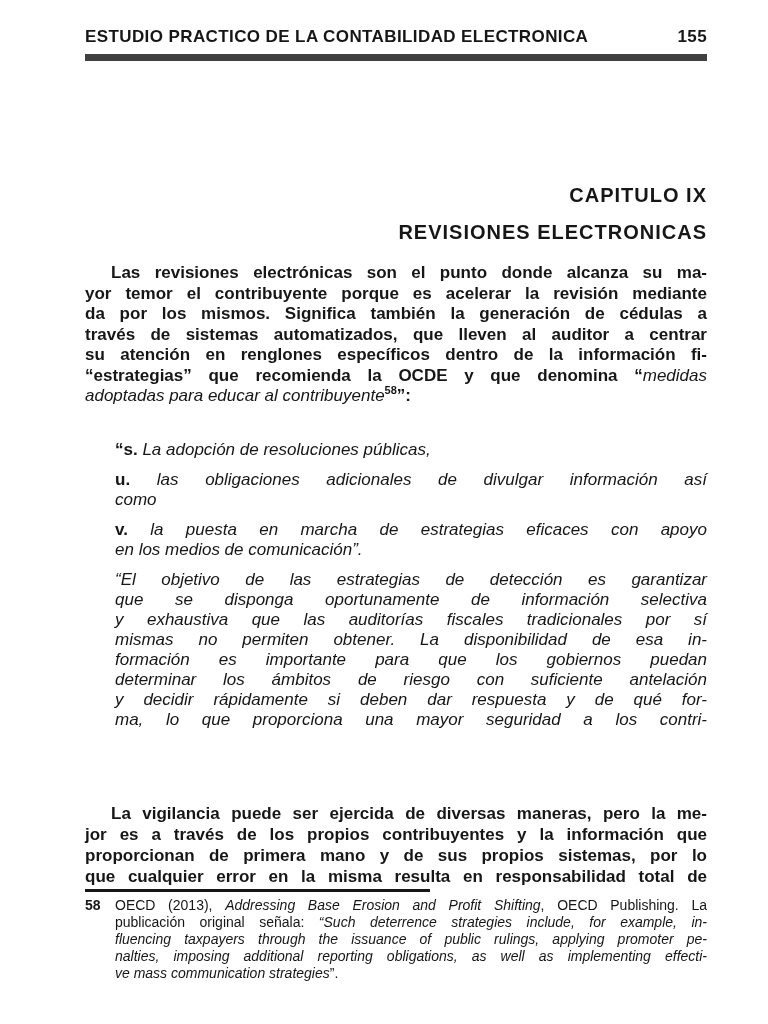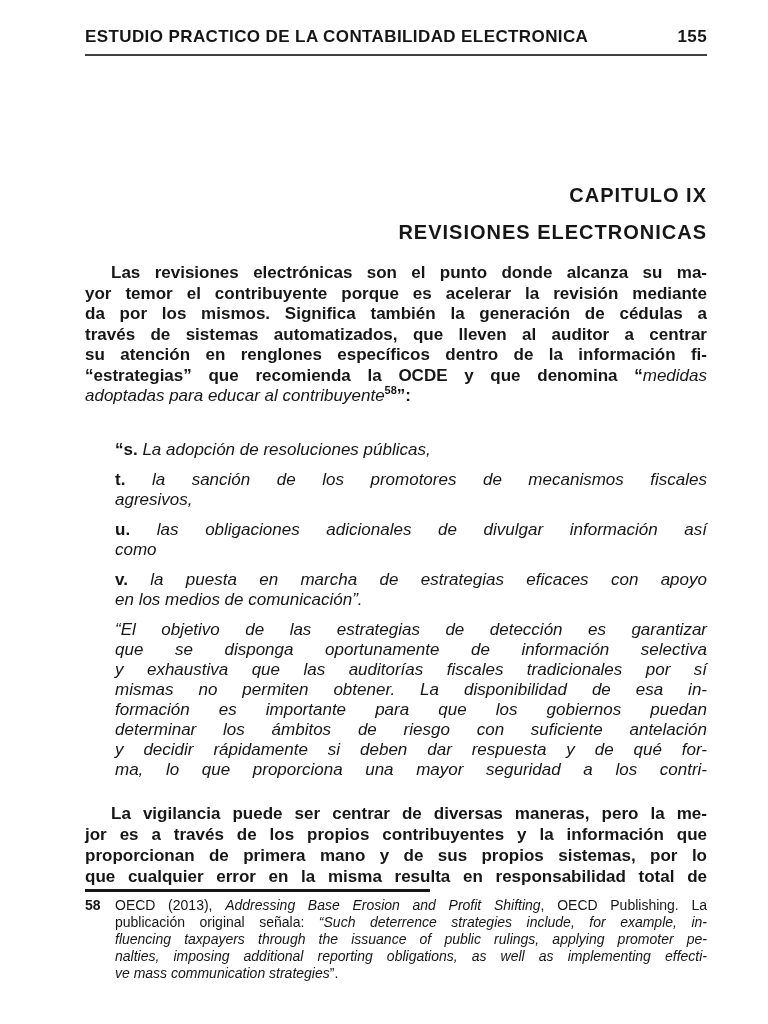--- a/index.html
+++ b/index.html
@@ -11,21 +11,21 @@
     position: relative;
     overflow: hidden;
   }
   .zone { position: absolute; left: 85px; width: 622px; }
 
   
   #header {
     top: 27px;
     display: flex; justify-content: space-between; align-items: baseline;
     font-weight: 700; font-size: 17px; letter-spacing: 0.4px;
-    border-bottom: 2px solid #404040; padding-bottom: 7px;
+    border-bottom: 7px solid #404040; padding-bottom: 7px;
   }
 
   
   #kicker   { top: 184px; text-align: right; font-weight: 700; font-size: 20px; letter-spacing: 1px; }
   #chapter-title { top: 221px; text-align: right; font-weight: 700; font-size: 20px; letter-spacing: 1px; }
 
   
   #p1 { top: 263px; font-size: 17px; line-height: 20.5px; font-weight: 700; }
   #p2 { top: 803px; font-size: 17px; line-height: 21px; font-weight: 700; }
   #p1 .tline:first-child, #p2 .tline:first-child { padding-left: 26px; }
@@ -71,45 +71,41 @@
       <div class="tline just"><span>su atención en renglones específicos dentro de la información fi-</span></div>
       <div class="tline just"><span>“estrategias” que recomienda la OCDE y que denomina “</span><span class="ri">medidas</span></div>
       <div class="tline"><span class="ri">adoptadas para educar al contribuyente</span><span class="rb"><span class="rsup">58</span></span><span>”:</span></div>
     </div>
 
   <div class="zone" id="indent-zone">
     <div class="iblock">
         <div class="tline"><span class="rb">“s.</span><span class="ri"> La adopción de resoluciones públicas,</span></div>
       </div>
     <div class="iblock">
-        <div class="tline just"><span class="rb">t.</span><span class="ri"> la sanción de los promotores de mecanismos fiscales</span></div>
-        <div class="tline"><span class="ri">agresivos,</span></div>
-      </div>
-    <div class="iblock">
         <div class="tline just"><span class="rb">u.</span><span class="ri"> las obligaciones adicionales de divulgar información así</span></div>
         <div class="tline"><span class="ri">como</span></div>
       </div>
     <div class="iblock">
         <div class="tline just"><span class="rb">v.</span><span class="ri"> la puesta en marcha de estrategias eficaces con apoyo</span></div>
         <div class="tline"><span class="ri">en los medios de comunicación”.</span></div>
       </div>
     <div class="iblock" id="quote-block">
         <div class="tline just"><span class="ri">“El objetivo de las estrategias de detección es garantizar</span></div>
         <div class="tline just"><span class="ri">que se disponga oportunamente de información selectiva</span></div>
         <div class="tline just"><span class="ri">y exhaustiva que las auditorías fiscales tradicionales por sí</span></div>
         <div class="tline just"><span class="ri">mismas no permiten obtener. La disponibilidad de esa in-</span></div>
         <div class="tline just"><span class="ri">formación es importante para que los gobiernos puedan</span></div>
         <div class="tline just"><span class="ri">determinar los ámbitos de riesgo con suficiente antelación</span></div>
         <div class="tline just"><span class="ri">y decidir rápidamente si deben dar respuesta y de qué for-</span></div>
         <div class="tline just"><span class="ri">ma, lo que proporciona una mayor seguridad a los contri-</span></div>
       </div>
   </div>
 
   <div class="zone" id="p2">
-      <div class="tline just"><span>La vigilancia puede ser centrar de diversas maneras, pero la me-</span></div>
+      <div class="tline just"><span>La vigilancia puede ser ejercida de diversas maneras, pero la me-</span></div>
       <div class="tline just"><span>jor es a través de los propios contribuyentes y la información que</span></div>
       <div class="tline just"><span>proporcionan de primera mano y de sus propios sistemas, por lo</span></div>
       <div class="tline just"><span>que cualquier error en la misma resulta en responsabilidad total de</span></div>
     </div>
 
   <div class="zone" id="footnote">
     <div class="fn-rule"></div>
     <div class="fn-body">
       <span class="fn-marker">58</span>
       <div>

